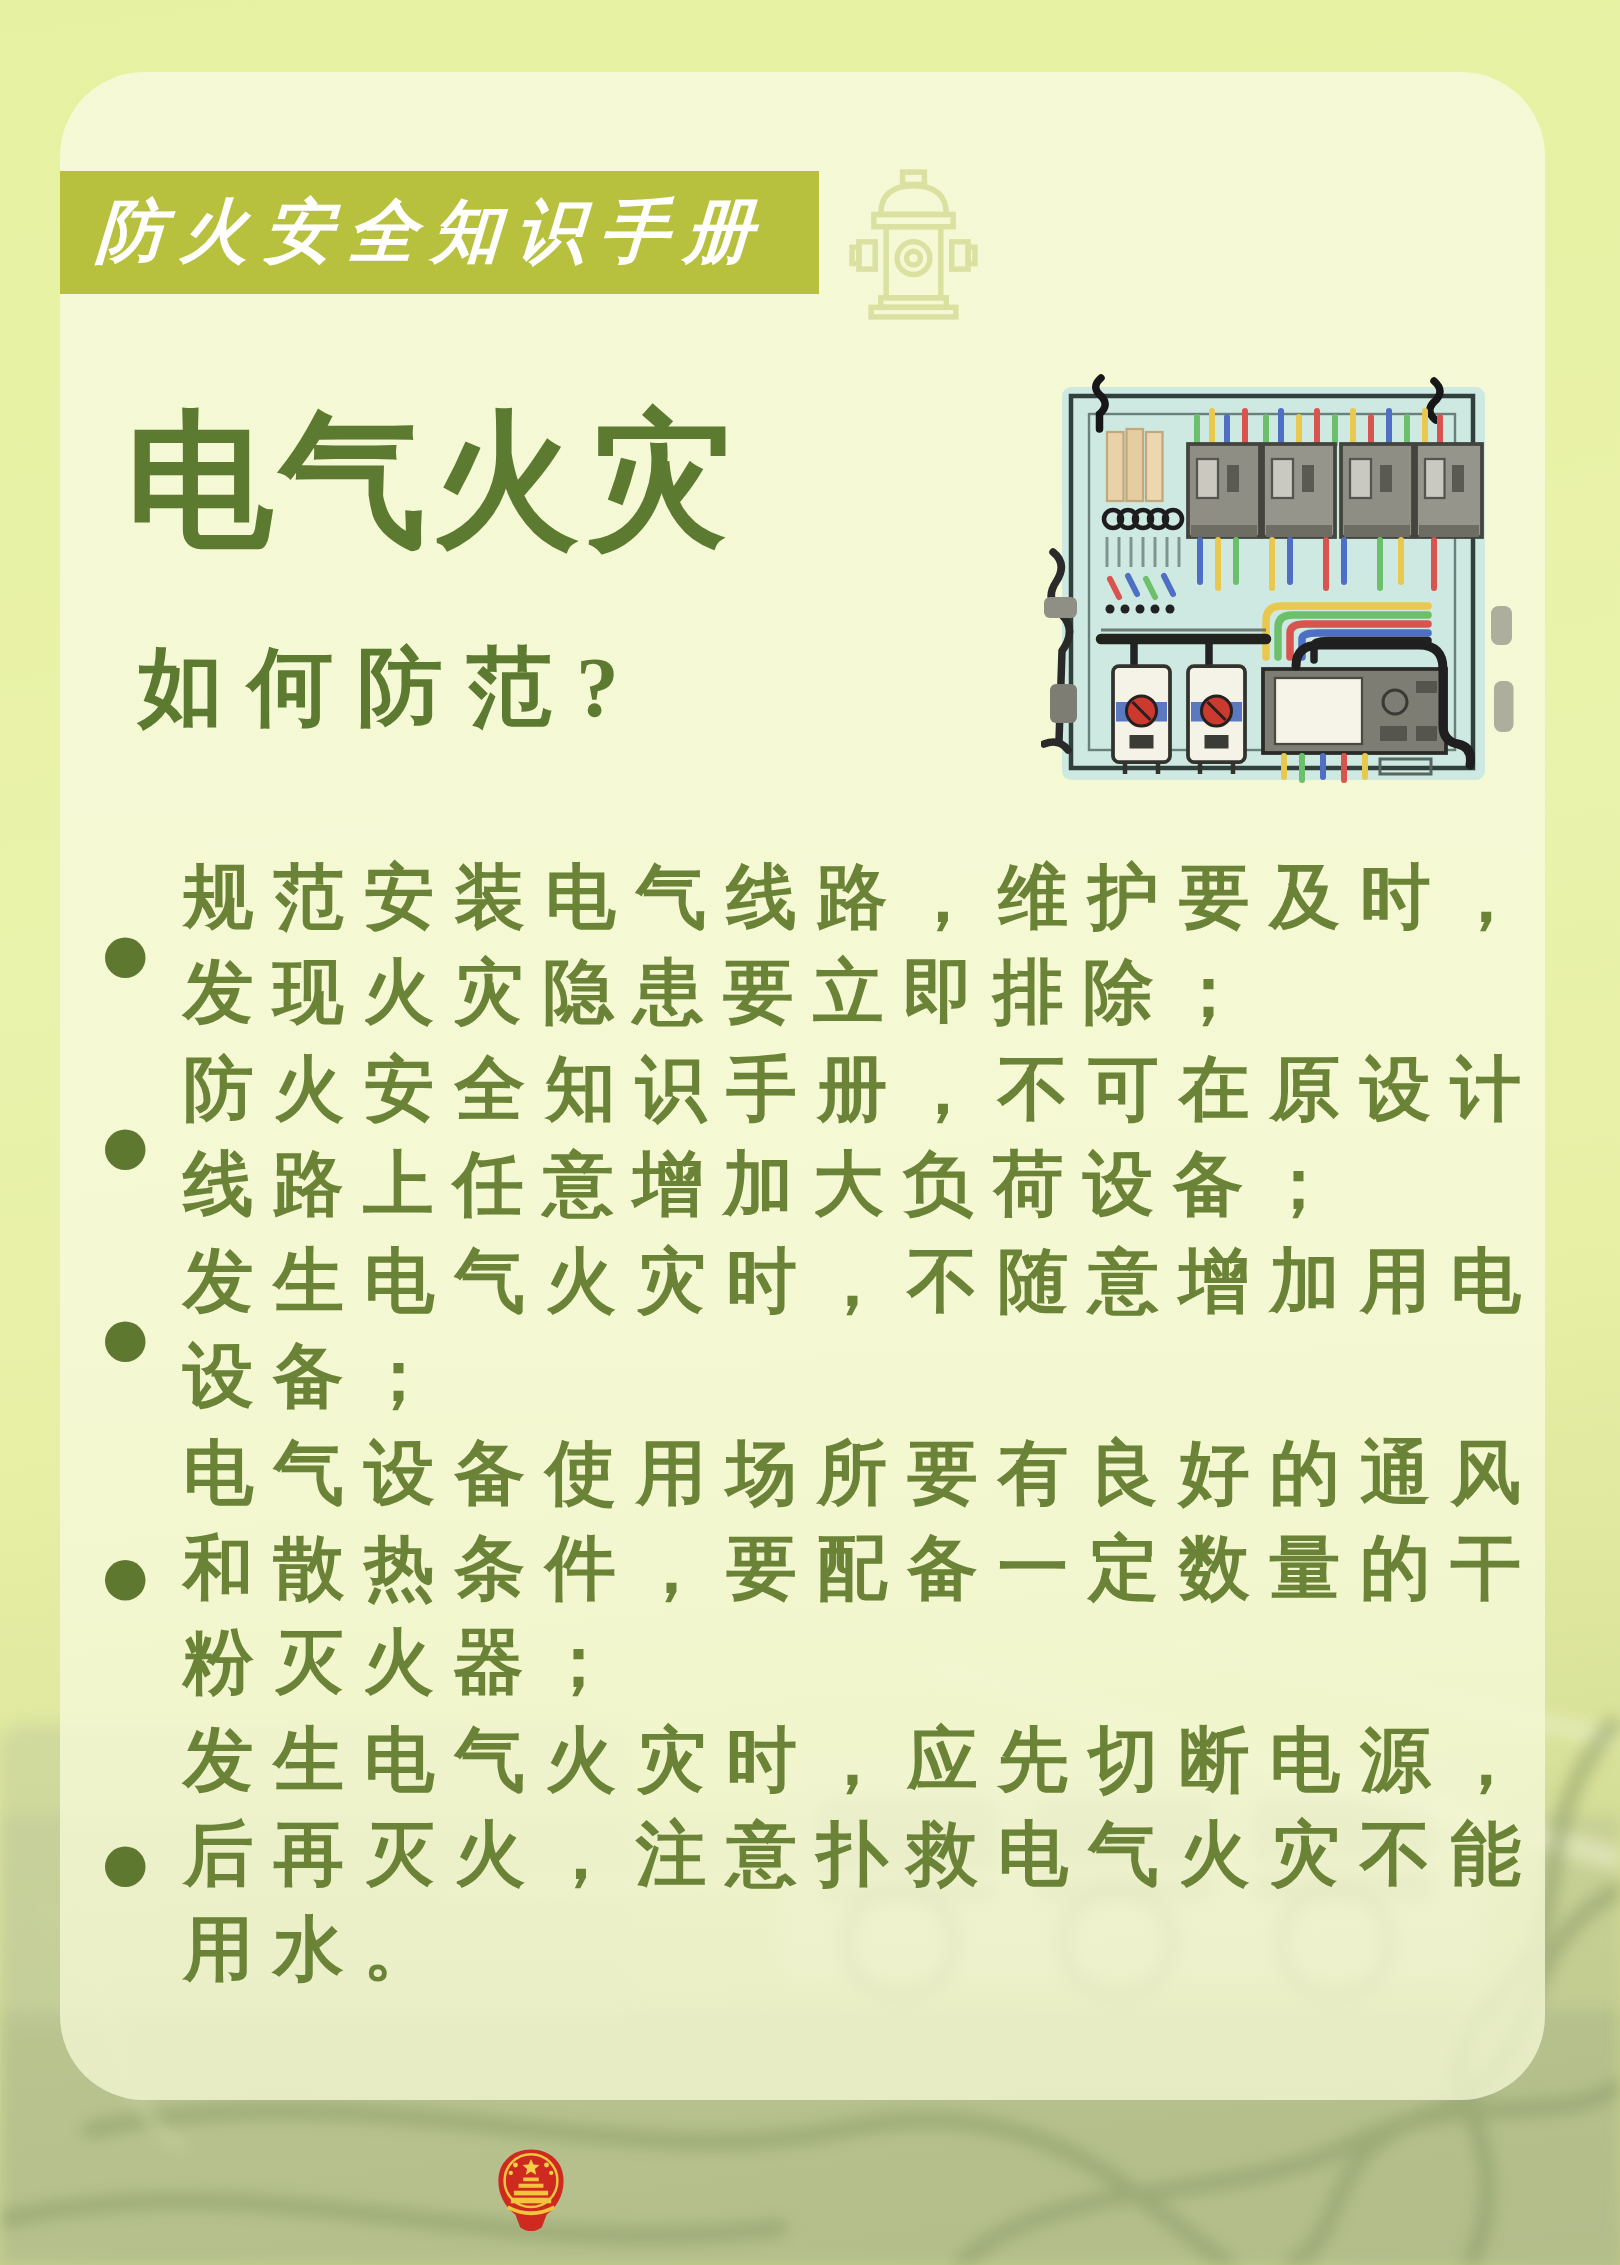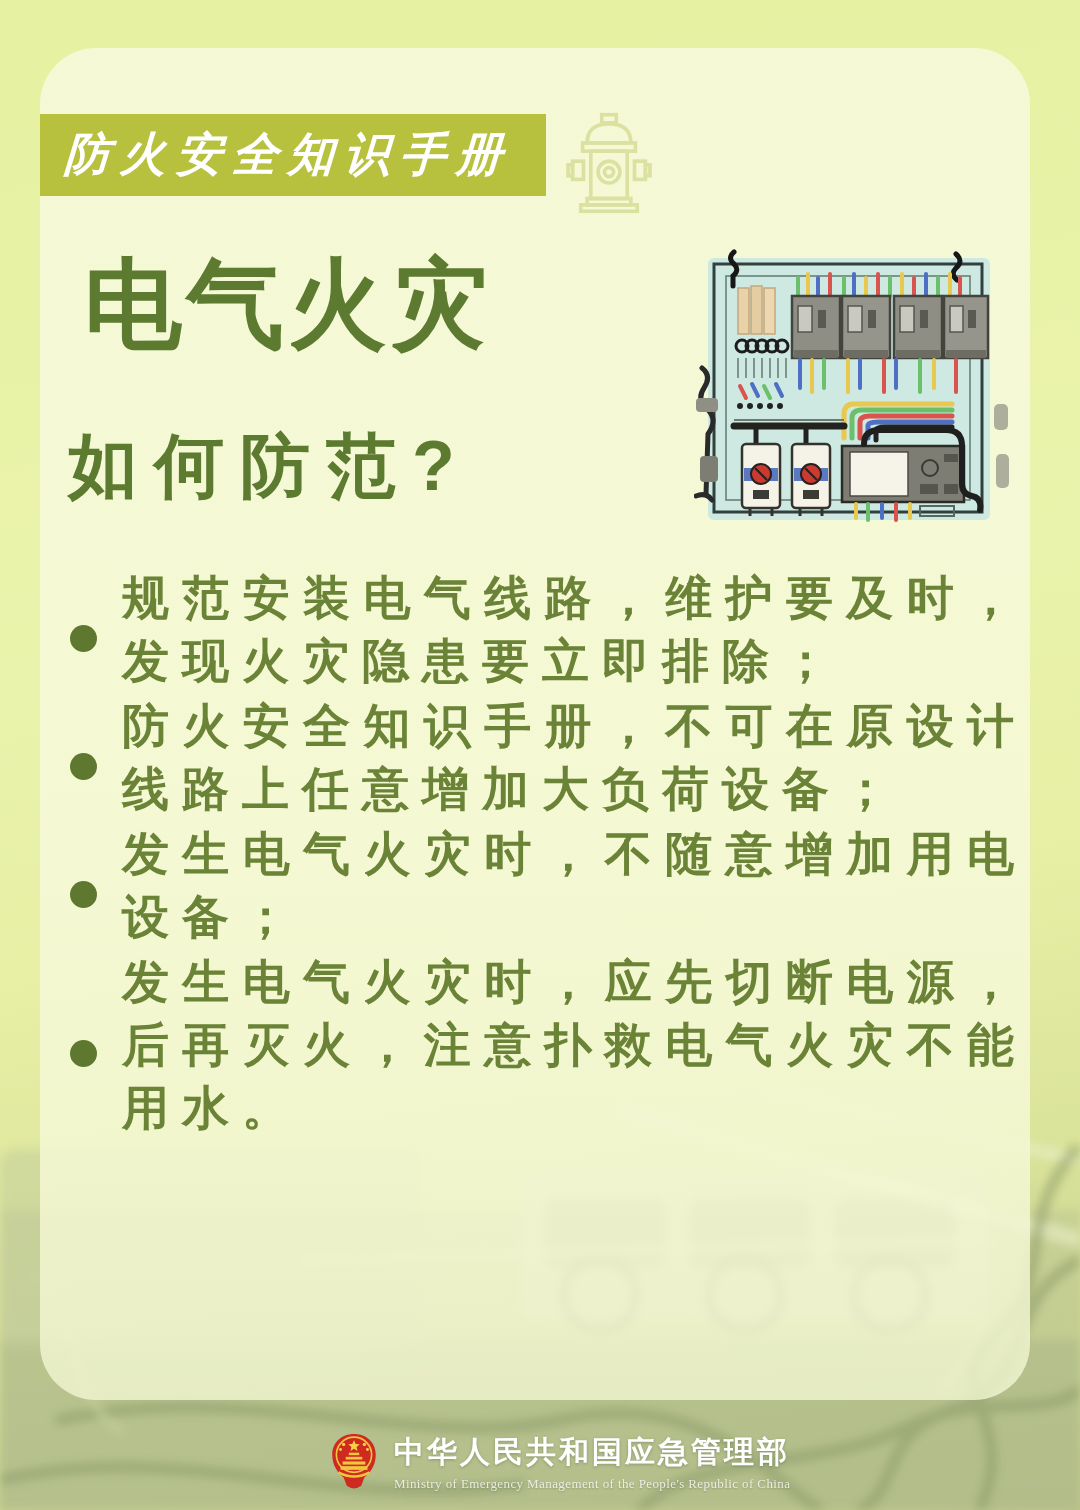--- a/index.html
+++ b/index.html
@@ -21,28 +21,28 @@
     background:#b7c13e;display:flex;align-items:center;
   }
   .badge-text{
     color:#ffffff;font-size:46px;font-weight:bold;font-style:italic;
     letter-spacing:10px;padding-left:24px;white-space:nowrap;
     transform:skewX(-3deg);
   }
   .hydrant{position:absolute;left:563px;top:112px;width:92px;height:102px;opacity:.55;}
   
   .title{
-    position:absolute;left:84px;top:240px;
+    position:absolute;left:84px;top:256px;
     font-family:"Liberation Serif",serif;font-weight:900;
     font-size:98px;letter-spacing:4px;color:#5c7a30;white-space:nowrap;
   }
   .subtitle{
-    position:absolute;left:68px;top:420px;
-    font-family:Liberation Sans, sans-serif;font-weight:900;
-    font-size:70px;letter-spacing:16px;color:#5c7a30;white-space:nowrap;
+    position:absolute;left:92px;top:420px;
+    font-family:Liberation Serif, serif;font-weight:900;
+    font-size:57px;letter-spacing:16px;color:#5c7a30;white-space:nowrap;
   }
   
   .panel-wrap{position:absolute;left:694px;top:248px;width:322px;height:284px;}
   
   .tips{
     position:absolute;left:70px;top:566px;width:960px;margin:0;padding:0;list-style:none;
   }
   .tips li{display:flex;align-items:center;margin:0 0 2px 0;}
   .dot{
     flex:0 0 auto;width:27px;height:27px;border-radius:50%;background:#5e7830;
@@ -299,38 +299,38 @@
     <li>
       <span class="dot"></span>
       <span class="tip-text">防火安全知识手册，不可在原设计线路上任意增加大负荷设备；</span>
     </li>
     <li>
       <span class="dot"></span>
       <span class="tip-text">发生电气火灾时，不随意增加用电设备；</span>
     </li>
     <li>
       <span class="dot"></span>
+      <span class="tip-text">电气设备使用场所要有良好的通风和散热条件，要配备一定数量的干粉灭火器；</span>
+    </li>
+    <li>
+      <span class="dot"></span>
       <span class="tip-text">发生电气火灾时，应先切断电源，后再灭火，注意扑救电气火灾不能用水。</span>
     </li>
   </ul>
 
   <div class="footer">
     <svg class="emblem" viewBox="0 0 46 56" aria-hidden="true">
       <path d="M23 1 C35 1 44 9 44 21 C44 32 38 39 33 43 L30 51 Q23 56 16 51 L13 43 C8 39 2 32 2 21 C2 9 11 1 23 1 Z" fill="#ce2a20"></path>
       <circle cx="23" cy="21" r="17" fill="none" stroke="#f2c53f" stroke-width="1.6"></circle>
       <path d="M23 7 l1.6 3.6 3.9 .3 -3 2.6 .9 3.8 -3.4 -2.1 -3.4 2.1 .9 -3.8 -3 -2.6 3.9 -.3 Z" fill="#f7d048"></path>
       <circle cx="13" cy="11" r="1.6" fill="#f7d048"></circle>
       <circle cx="33" cy="11" r="1.6" fill="#f7d048"></circle>
       <circle cx="10" cy="16" r="1.4" fill="#f7d048"></circle>
       <circle cx="36" cy="16" r="1.4" fill="#f7d048"></circle>
       <rect x="18" y="19" width="10" height="2.4" fill="#f2c53f"></rect>
       <rect x="15" y="23" width="16" height="2.6" fill="#f2c53f"></rect>
       <rect x="12" y="27.5" width="22" height="3" fill="#f2c53f"></rect>
       <rect x="10" y="32" width="26" height="3.6" fill="#f2c53f"></rect>
       <path d="M8 38 Q23 46 38 38" fill="none" stroke="#f2c53f" stroke-width="2.4"></path>
     </svg>
-    <div>
-      <div class="ministry-cn">中华人民共和国应急管理部</div>
-      <div class="ministry-en">Ministry of Emergency Management of the People's Republic of China</div>
-    </div>
   </div>
 
 </div>
 
 </body></html>

